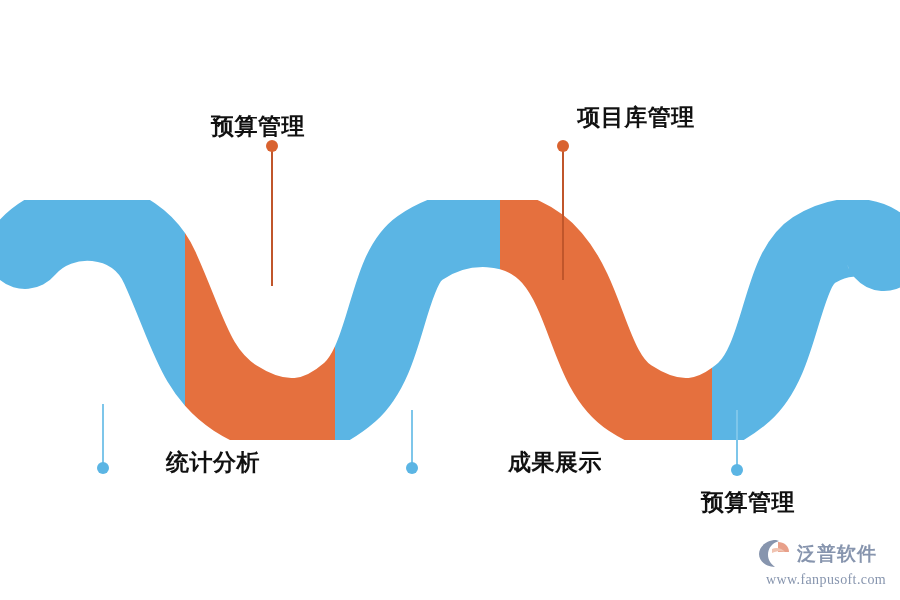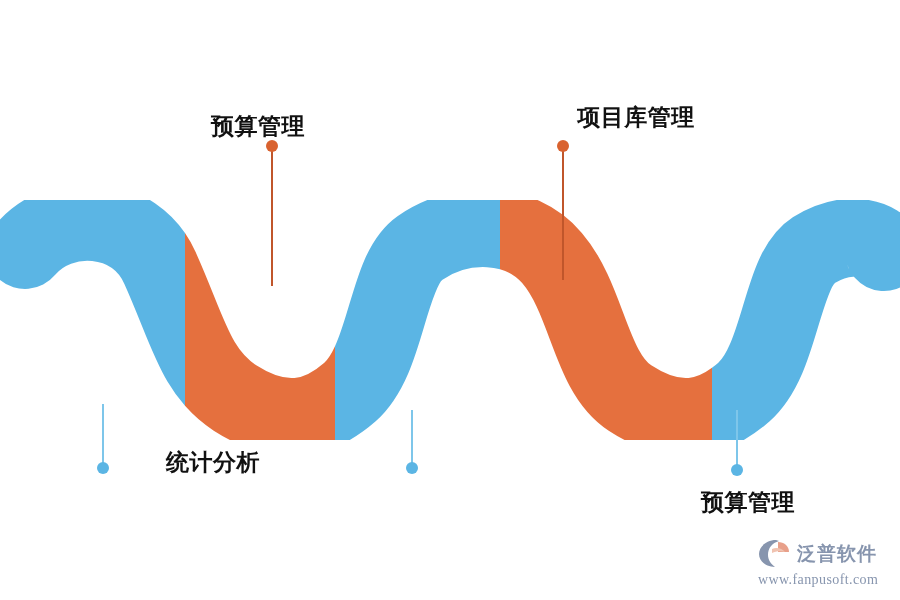--- a/index.html
+++ b/index.html
@@ -59,21 +59,21 @@
     color: #8795ae;
     letter-spacing: 1px;
     line-height: 1;
     font-family: "Liberation Sans", "DejaVu Sans", sans-serif;
   }
   #wm-url {
     margin-top: 4px;
     font-size: 14px;
     color: #8795ae;
     letter-spacing: 0.4px;
-    text-align: left;
+    text-align: center;
     font-family: "Liberation Serif", "DejaVu Serif", serif;
   }
 </style>
 </head>
 <body>
 
 <div id="stage">
 
   <svg id="ribbon-svg" viewBox="0 0 900 600">
     <defs>
@@ -175,20 +175,21 @@
       </g>
     </g>
   </svg>
 
   <div class="node-label" style="left:258px; top:126px;">预算管理</div>
 
   <div class="node-label" style="left:636px; top:105px;margin-top:12px;">项目库管理</div>
 
   <div class="node-label" style="left:205px; top:462px;margin-left:8px;">统计分析</div>
 
+  <div class="node-label" style="left:555px; top:462px;">成果展示</div>
 
   <div class="node-label" style="left:748px; top:502px;">预算管理</div>
 
   <div id="watermark">
     <div id="wm-row">
       <svg id="wm-mark" viewBox="0 0 34 30">
         <path d="M18 2 C8 2, 1 9, 1 16 C1 23, 8 29, 17 29 C13 26, 10 22, 10 17 C10 10, 14 5, 21 3 Z" fill="#8795ae"></path>
         <path d="M20 4 C26 4, 31 8, 31 14 L20 14 Z" fill="#e8a08a"></path>
         <path d="M14 11 C18 9, 24 10, 27 14 C23 13, 18 13, 14 15 Z" fill="#f0c3b1"></path>
       </svg>

